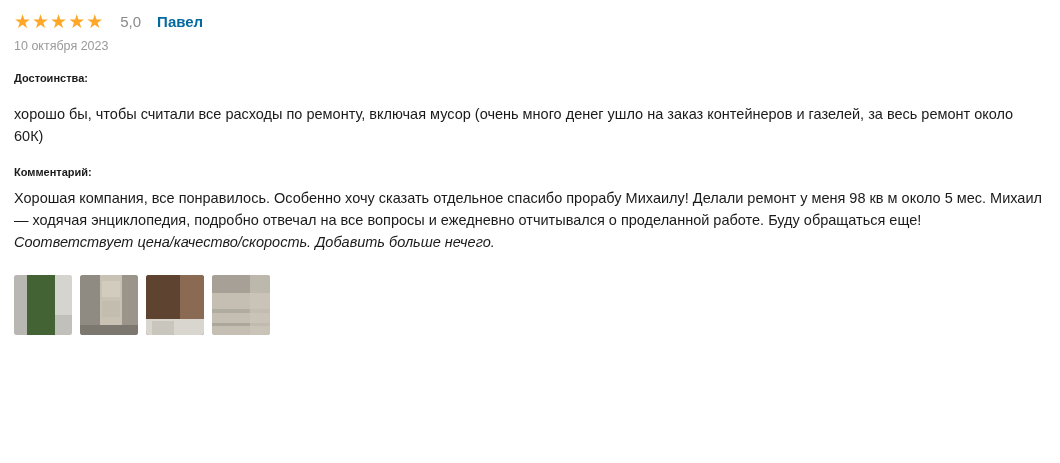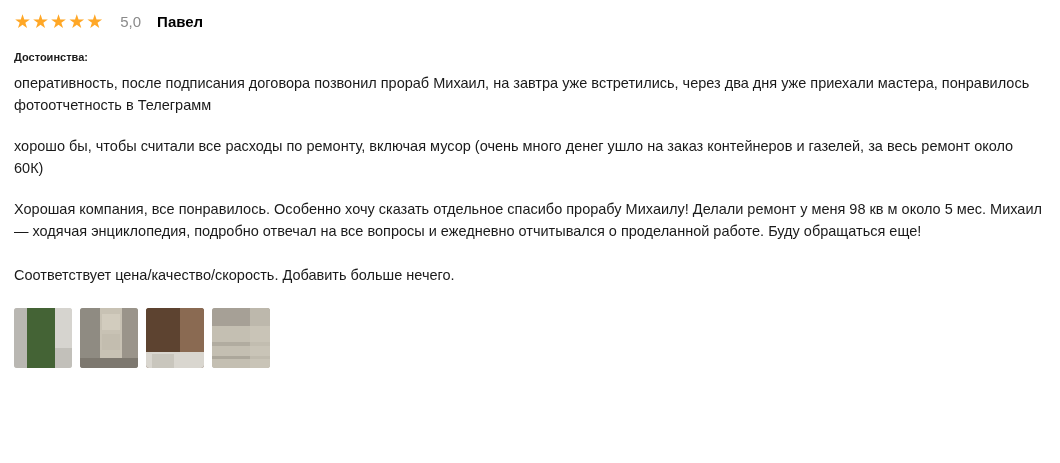--- a/index.html
+++ b/index.html
@@ -37,21 +37,21 @@
   }
   .rating-value {
     color: #8a8a8a;
     font-size: 15px;
     font-weight: 400;
     margin-left: 16px;
   }
   .author {
     font-size: 15px;
     font-weight: bold;
-    color: #000000;
+    color: #0369a1;
     margin-left: 8px;
   }
   .date {
     margin-top: 7px;
     font-size: 12.5px;
     color: #9a9a9a;
   }
   .section {
     margin-top: 19px;
   }
@@ -64,21 +64,21 @@
   .section-body {
     font-size: 14.5px;
     line-height: 22px;
     color: #1a1a1a;
     max-width: 1035px;
   }
   .section-body p {
     margin: 0;
   }
   .section-body p + p {
-    margin-top: 22px;
+    font-style: italic;
   }
   .photos {
     margin-top: 22px;
     display: flex;
     gap: 8px;
   }
   .photo {
     width: 58px;
     height: 60px;
     border-radius: 3px;
@@ -98,35 +98,34 @@
       <span class="star">★</span>
       <span class="star">★</span>
       <span class="star">★</span>
       <span class="star">★</span>
       <span class="star">★</span>
       <span class="rating-value">5,0</span>
     </div>
     <span class="author">Павел</span>
   </div>
 
+  <div class="date">10 октября 2023</div>
 
   <div class="section">
     <div class="section-title">Достоинства:</div>
-    <div class="section-body">
-      <p>оперативность, после подписания договора позвонил прораб Михаил, на завтра уже встретились, через два дня уже приехали мастера, понравилось фотоотчетность в Телеграмм</p>
-    </div>
   </div>
 
   <div class="section">
     <div class="section-body">
       <p>хорошо бы, чтобы считали все расходы по ремонту, включая мусор (очень много денег ушло на заказ контейнеров и газелей, за весь ремонт около 60К)</p>
     </div>
   </div>
 
   <div class="section">
+    <div class="section-title">Комментарий:</div>
     <div class="section-body">
       <p>Хорошая компания, все понравилось. Особенно хочу сказать отдельное спасибо прорабу Михаилу! Делали ремонт у меня 98 кв м около 5 мес. Михаил — ходячая энциклопедия, подробно отвечал на все вопросы и ежедневно отчитывался о проделанной работе. Буду обращаться еще!</p>
       <p>Соответствует цена/качество/скорость. Добавить больше нечего.</p>
     </div>
   </div>
 
   <div class="photos">
 
     <div class="photo">
       <svg width="58" height="60" viewBox="0 0 58 60" xmlns="http://www.w3.org/2000/svg">

